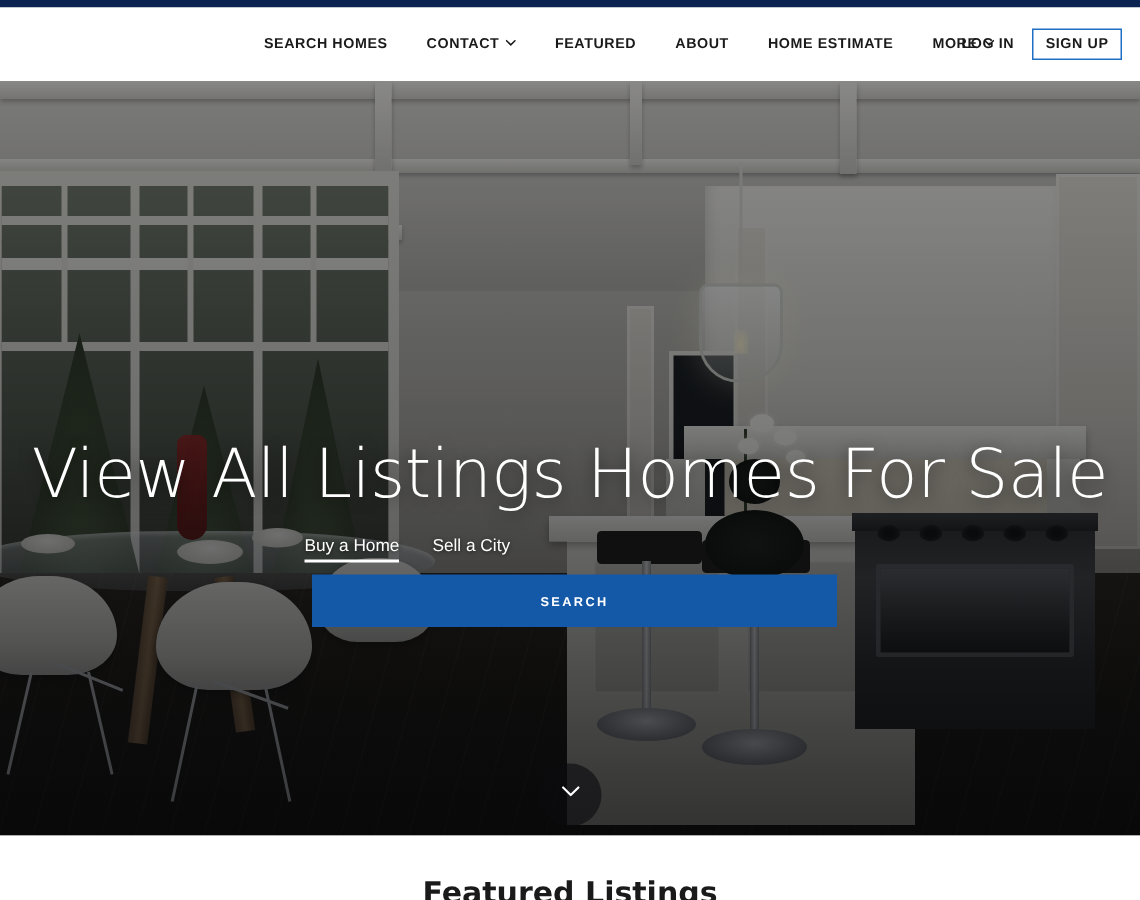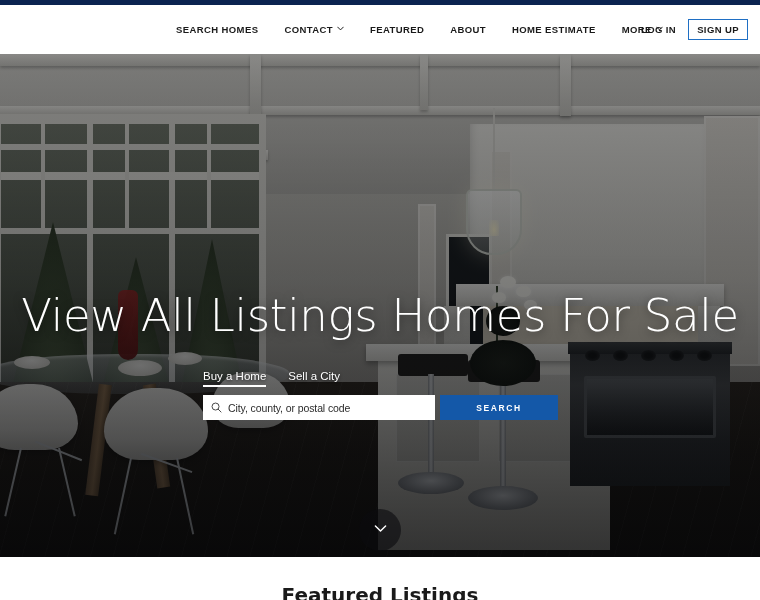--- a/index.html
+++ b/index.html
@@ -344,21 +344,21 @@
     font-weight: 300;
     letter-spacing: -0.3px;
     line-height: 1.15;
     text-shadow: 0 2px 10px rgba(0,0,0,.55);
     font-family: "DejaVu Sans", sans-serif;
   }
 
   .search-widget {
     position: absolute;
     left: 203px;
-    top: 316px;
+    top: 304px;
     width: 355px;
   }
 
   .tabs {
     display: flex;
     align-items: flex-end;
     gap: 0;
     margin-bottom: 8px;
   }
   .tab {
@@ -410,21 +410,21 @@
     flex: 1 1 auto;
     background: #1458a8;
     color: #ffffff;
     border: none;
     font-family: "Liberation Sans", sans-serif;
     font-size: 8.5px;
     font-weight: bold;
     letter-spacing: 1.6px;
     text-transform: uppercase;
     cursor: pointer;
-    height: 25px;
+    height: 35px;
     margin-left: 5px;
   }
 
   .scroll-btn {
     position: absolute;
     left: 50%;
     margin-left: -21px;
     top: 455px;
     width: 42px;
     height: 42px;
@@ -613,29 +613,20 @@
     <h1 class="headline">View All Listings Homes For Sale</h1>
 
     <div class="search-widget">
 
       <div class="tabs">
         <div class="tab active">Buy a Home</div>
         <div class="tab inactive">Sell a City</div>
       </div>
 
       <div class="search-row">
-        <div class="search-box">
-          <span>
-            <svg width="11" height="11" viewBox="0 0 16 16">
-              <circle cx="6.6" cy="6.6" r="5.1" stroke="#333" stroke-width="1.3" fill="none"></circle>
-              <line x1="10.4" y1="10.4" x2="14.6" y2="14.6" stroke="#333" stroke-width="1.3" stroke-linecap="round"></line>
-            </svg>
-          </span>
-          <input class="search-input" type="text" placeholder="City, county, or postal code" style="">
-        </div>
         <button class="search-btn">SEARCH</button>
       </div>
 
     </div>
 
     <div class="scroll-btn">
       <span>
         <svg width="17" height="17" viewBox="0 0 20 20">
           <path d="M4 7 L10 13 L16 7" stroke="#ffffff" stroke-width="1.7" fill="none" stroke-linecap="round" stroke-linejoin="round"></path>
         </svg>

